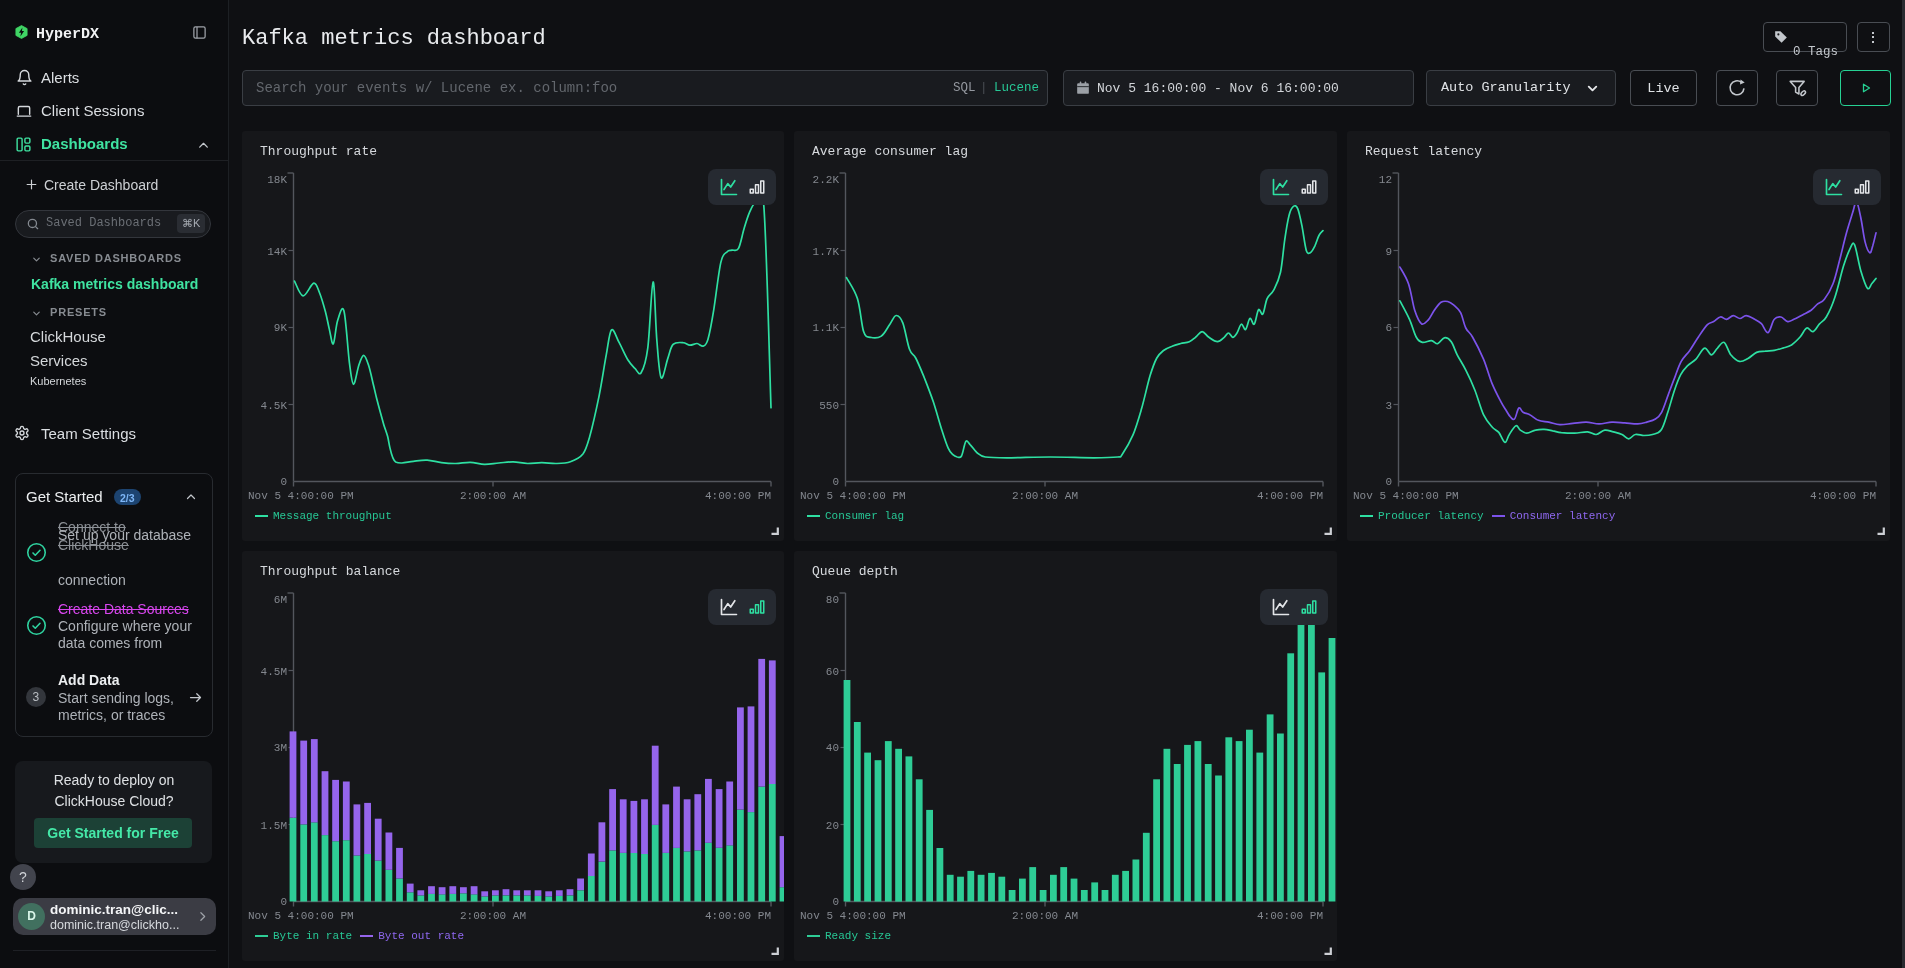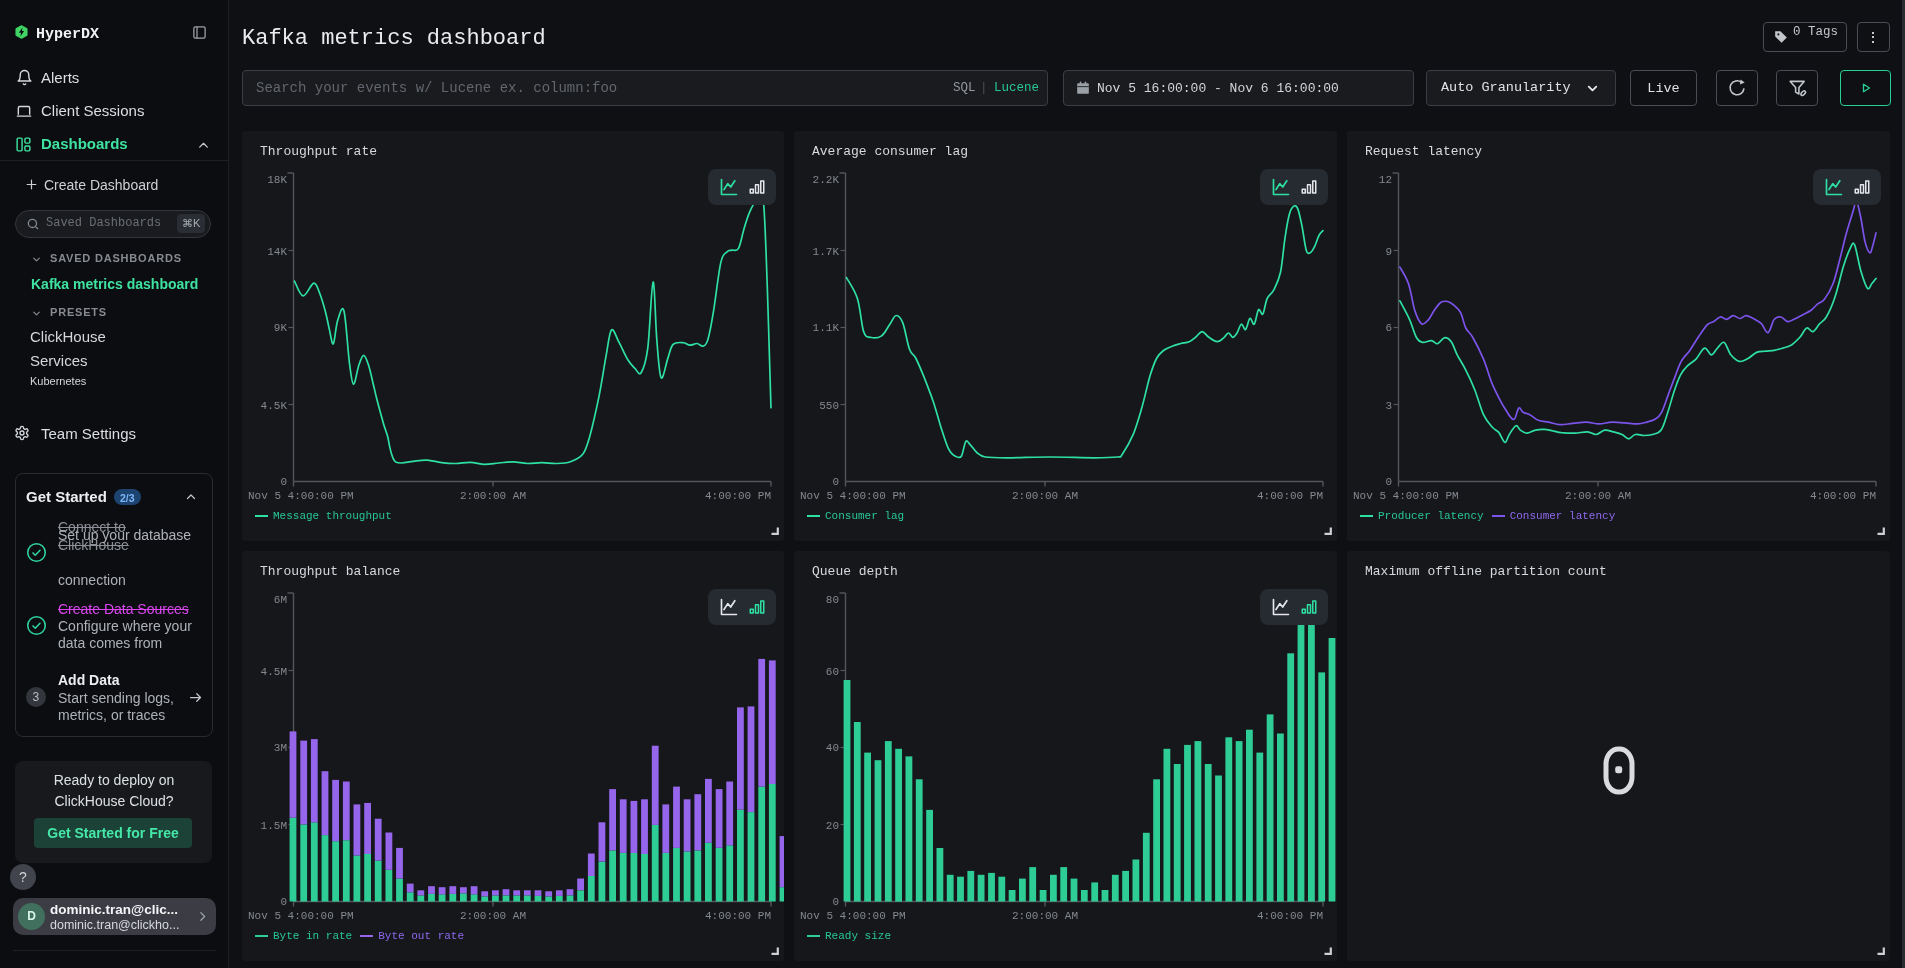--- a/index.html
+++ b/index.html
@@ -77,21 +77,21 @@
 <div class="t" style="left:50px;top:306px;font-size:11px;font-weight:bold;letter-spacing:0.8px;color:#878b91">PRESETS</div>
 <div class="t" style="left:30px;top:328px;font-size:15px;color:#d5d8db">ClickHouse</div>
 <div class="t" style="left:30px;top:352px;font-size:15px;color:#d5d8db">Services</div>
 <div class="t" style="left:30px;top:375px;font-size:11px;color:#d5d8db">Kubernetes</div>
 <svg style="position:absolute;left:14px;top:425px" width="16" height="16" viewBox="0 0 24 24" fill="none" stroke="#d4d7db" stroke-width="2" stroke-linecap="round" stroke-linejoin="round">
         <path d="M12.22 2h-.44a2 2 0 0 0-2 2v.18a2 2 0 0 1-1 1.73l-.43.25a2 2 0 0 1-2 0l-.15-.08a2 2 0 0 0-2.73.73l-.22.38a2 2 0 0 0 .73 2.73l.15.1a2 2 0 0 1 1 1.72v.51a2 2 0 0 1-1 1.74l-.15.09a2 2 0 0 0-.73 2.73l.22.38a2 2 0 0 0 2.73.73l.15-.08a2 2 0 0 1 2 0l.43.25a2 2 0 0 1 1 1.73V20a2 2 0 0 0 2 2h.44a2 2 0 0 0 2-2v-.18a2 2 0 0 1 1-1.73l.43-.25a2 2 0 0 1 2 0l.15.08a2 2 0 0 0 2.73-.73l.22-.39a2 2 0 0 0-.73-2.73l-.15-.08a2 2 0 0 1-1-1.74v-.5a2 2 0 0 1 1-1.74l.15-.09a2 2 0 0 0 .73-2.73l-.22-.38a2 2 0 0 0-2.73-.73l-.15.08a2 2 0 0 1-2 0l-.43-.25a2 2 0 0 1-1-1.73V4a2 2 0 0 0-2-2z"></path>
         <circle cx="12" cy="12" r="3"></circle>
       </svg>
 <div class="t" style="left:41px;top:425px;font-size:15px;color:#dcdfe3">Team Settings</div>
 <div style="position:absolute;left:15px;top:473px;width:198px;height:264px;border:1px solid #282b30;border-radius:8px;box-sizing:border-box"></div>
-<div class="t" style="left:26px;top:488px;font-size:15px;font-weight:bold;color:#eceef0">Get Started</div>
+<div class="t" style="left:26px;top:488px;font-size:15px;font-weight:normal;color:#eceef0">Get Started</div>
 <div style="position:absolute;left:114px;top:489px;width:27px;height:16px;border-radius:8px;background:#1d4471"></div>
 <div class="t" style="left:120px;top:492px;font-size:10.5px;font-weight:bold;color:#7eb7f8">2/3</div>
 <svg style="position:absolute;left:185px;top:491px" width="12" height="12" viewBox="0 0 24 24" fill="none" stroke="#c3c7cc" stroke-width="2.4" stroke-linecap="round" stroke-linejoin="round">
         <path d="m5 15 7-7 7 7"></path>
       </svg>
 <svg style="position:absolute;left:26px;top:542px" width="21" height="21" viewBox="0 0 24 24" fill="none" stroke="#2fd3a0" stroke-width="1.8" stroke-linecap="round" stroke-linejoin="round">
         <circle cx="12" cy="12" r="10"></circle>
         <path d="m8 12.5 2.6 2.6L16 9.5"></path>
       </svg>
 <div class="t strike" style="left:58px;top:519px;font-size:14px;color:#8d9197">Connect to</div>
@@ -129,21 +129,21 @@
         <path d="m9 5 7 7-7 7"></path>
       </svg>
 <div style="position:absolute;left:13px;top:950px;width:203px;height:1px;background:#1e2025"></div>
 </div>
 <div class="t" style="left:242px;top:26px;font-family:'Liberation Mono',monospace;font-size:22px;color:#e9ebee">Kafka metrics dashboard</div>
 <div class="btn" style="left:1763px;top:22px;width:84px;height:30px"></div>
 <svg style="position:absolute;left:1774px;top:30px" width="14" height="14" viewBox="0 0 24 24" fill="#c3c7cc">
       <path d="M2 2h9l11 11-9 9L2 11Z"></path>
       <circle cx="7.5" cy="7.5" r="1.8" fill="#17181b"></circle>
     </svg>
-<div class="t mono" style="left:1793px;top:25px;font-size:12.5px;color:#c3c7cc">0 Tags</div>
+<div class="t mono" style="left:1793px;top:45px;font-size:12.5px;color:#c3c7cc">0 Tags</div>
 <div class="btn" style="left:1857px;top:22px;width:33px;height:30px"></div>
 <div style="position:absolute;left:1872px;top:31.5px;width:2.3px;height:2.3px;background:#c3c7cc"></div>
 <div style="position:absolute;left:1872px;top:36.2px;width:2.3px;height:2.3px;background:#c3c7cc"></div>
 <div style="position:absolute;left:1872px;top:40.9px;width:2.3px;height:2.3px;background:#c3c7cc"></div>
 <div style="position:absolute;left:242px;top:70px;width:806px;height:36px;background:#191b1f;border:1px solid #3a3e44;border-radius:4px;box-sizing:border-box"></div>
 <div class="t mono" style="left:256px;top:80px;font-size:14px;color:#62666c">Search your events w/ Lucene ex. column:foo</div>
 <div class="t mono" style="left:953px;top:81px;font-size:12.5px;color:#9599a0">SQL</div>
 <div class="t mono" style="left:980px;top:81px;font-size:12.5px;color:#4a4e54">|</div>
 <div class="t mono" style="left:994px;top:81px;font-size:12.5px;color:#27c795">Lucene</div>
 <div style="position:absolute;left:1063px;top:70px;width:351px;height:36px;background:#191b1f;border:1px solid #3a3e44;border-radius:4px;box-sizing:border-box"></div>
@@ -523,23 +523,13 @@
         </svg>
 </div>
       <div class="legend" style="top:379px">
         <span class="ld" style="background:#2ecd96"></span>
         <span class="lt" style="color:#27c795">Ready size</span>
       </div>
       <svg class="rsz" width="8" height="8" viewBox="0 0 8 8">
         <path d="M0.5 6.8 H6.8 V0.5" stroke="#cdd0d5" stroke-width="2.2" fill="none"></path>
       </svg>
     </div>
-    <div class="panel" style="left:1347px;top:551px;width:543px;height:410px">
-      <div class="ptitle">Maximum offline partition count</div>
-      <svg class="cs" width="543" height="410" viewBox="0 0 543 410">
-        <rect x="259" y="198" width="26" height="43" rx="12.5" ry="15" fill="none" stroke="#d9dbde" stroke-width="5"></rect>
-        <rect x="268.2" y="215.2" width="7" height="7" rx="2.2" fill="#d9dbde"></rect>
-      </svg>
-      <svg class="rsz" width="8" height="8" viewBox="0 0 8 8">
-        <path d="M0.5 6.8 H6.8 V0.5" stroke="#cdd0d5" stroke-width="2.2" fill="none"></path>
-      </svg>
-    </div>
 <div style="position:absolute;left:1902px;top:0;width:3px;height:968px;background:#292b30"></div>
 </div>
 </body></html>

